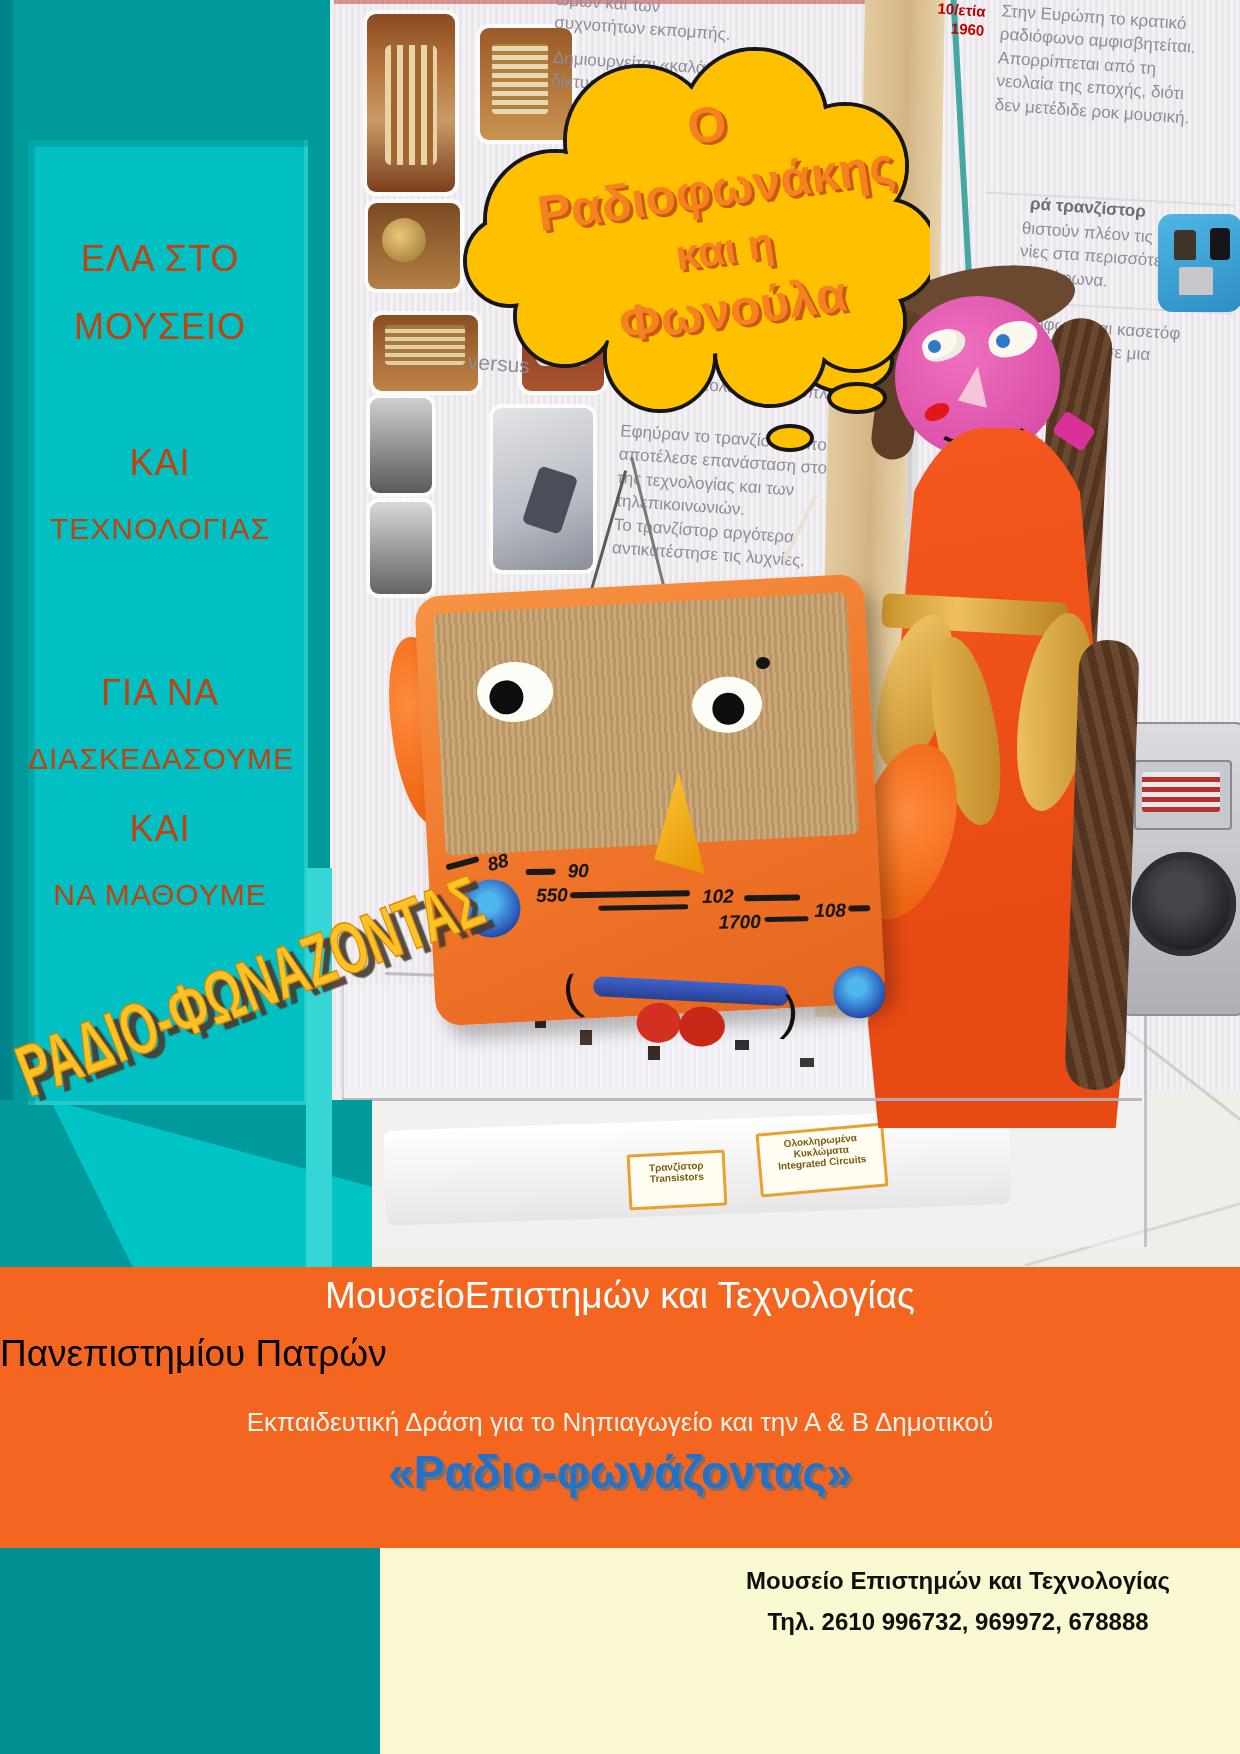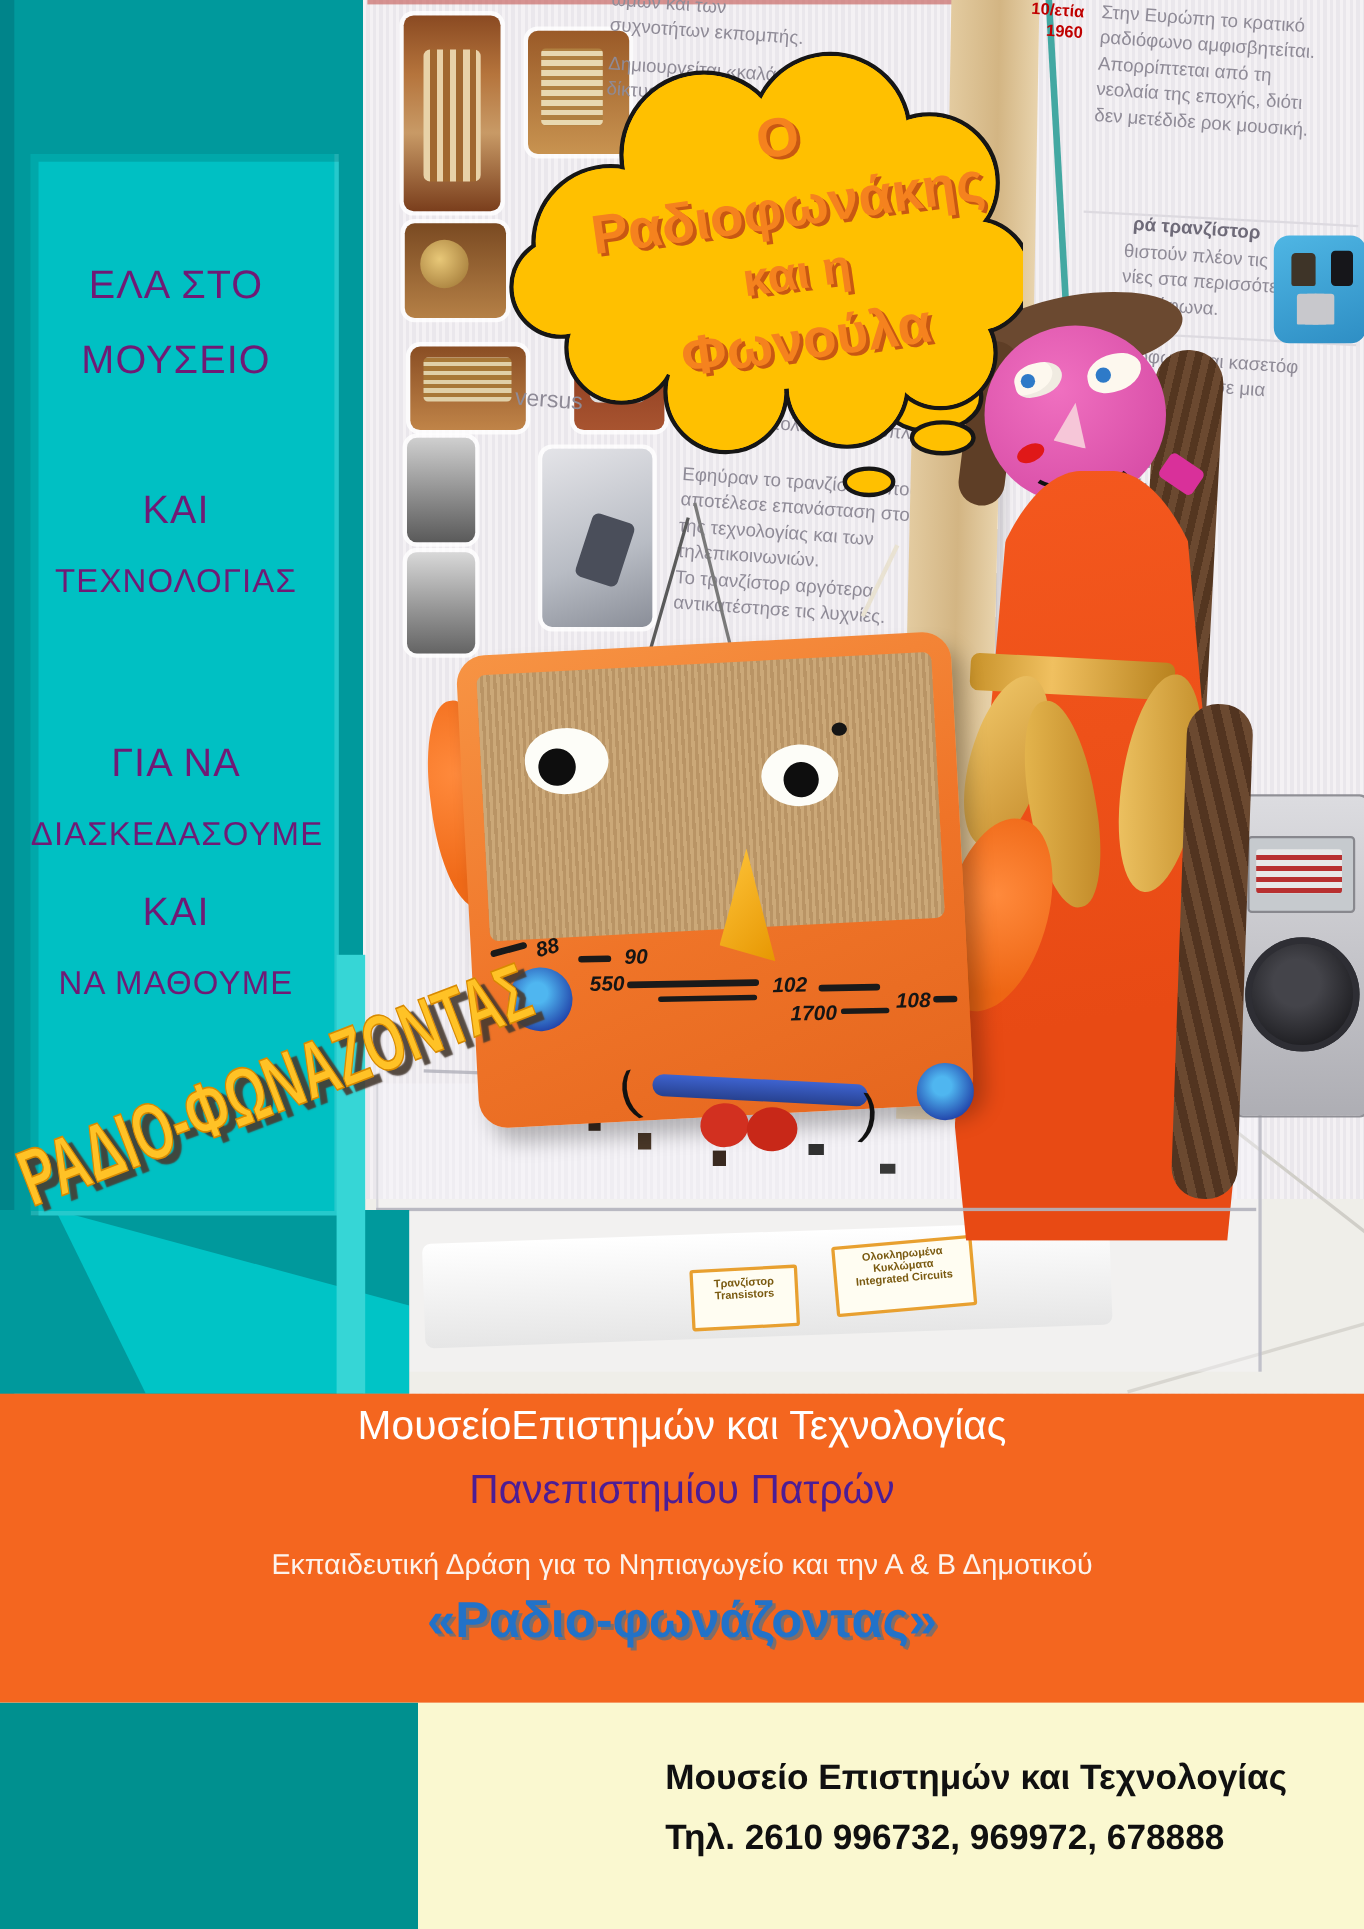--- a/index.html
+++ b/index.html
@@ -10,21 +10,21 @@
 
   
   .teal-col{left:0;top:0;width:330px;height:1267px;background:#00999C;}
   .teal-edge{left:0;top:0;width:13px;height:1267px;background:#00848A;}
   .teal-panel{left:28px;top:140px;width:280px;height:965px;background:#00C0C3;
               box-shadow:inset 7px 7px 0 rgba(0,60,60,.18), inset -4px -4px 0 rgba(255,255,255,.15);}
   .teal-side{left:306px;top:868px;width:26px;height:399px;background:#36D6D6;}
   .teal-foot{left:0;top:1100px;width:372px;height:167px;background:#00999C;}
   .teal-foot-hi{left:30px;top:1100px;width:342px;height:167px;background:#00C4C6;
                 clip-path:polygon(6% 0,100% 52%,100% 100%,30% 100%);}
-  .panel-line{width:264px;left:28px;text-align:center;color:#701a75;font-size:36px;letter-spacing:1px;}
+  .panel-line{width:264px;left:28px;text-align:center;color:#c2410c;font-size:36px;letter-spacing:1px;}
   .panel-line.fit{font-size:30px;}
 
   
   .photo{left:330px;top:0;width:910px;height:1267px;overflow:hidden;
          background:repeating-linear-gradient(90deg,#F4F1F4 0 3px,#EAE7EC 3px 6px);}
   .ptext{color:#8F8B97;font-size:17px;line-height:1.38;transform:rotate(4deg);}
   .red-year{color:#C00000;font-weight:bold;font-size:15px;line-height:1.25;text-align:right;transform:rotate(4deg);}
   .thumb{border-radius:9px;box-shadow:0 0 0 4px rgba(255,255,255,.8);}
   .wood{background:linear-gradient(90deg,#E3CBA0,#D3B583 55%,#E8D3AC);}
   .dial-num{position:absolute;color:#151515;font-weight:bold;font-size:19px;font-style:italic;}
@@ -39,29 +39,29 @@
   .cloud-l3{font-size:50px;}
 
   
   .wordart{left:20px;top:1046px;width:600px;z-index:60;color:#FFC226;font-weight:bold;font-size:47px;
            letter-spacing:0px;transform:rotate(-21deg) scale(1,1.55);transform-origin:0 50%;
            text-shadow:6px 5px 1px rgba(70,58,48,.9);-webkit-text-stroke:1px #D88A00;}
 
   
   .banner{left:0;top:1267px;width:1240px;height:281px;background:#F4661F;z-index:10;}
   .banner .b1{top:8px;width:100%;text-align:center;color:#FFFFFF;font-size:37px;}
-  .banner .b2{top:66px;width:100%;text-align:center;color:#4c1d95;font-size:37px;}
+  .banner .b2{top:66px;width:100%;text-align:left;color:#000000;font-size:37px;}
   .banner .b3{top:140px;width:100%;text-align:center;color:#FDF3EC;font-size:26px;}
   .banner .b4{top:178px;width:100%;text-align:center;color:#2272C8;font-size:46px;font-weight:bold;
               text-shadow:3px 3px 0 rgba(110,110,115,.85);}
 
   
   .bottom{left:0;top:1548px;width:1240px;height:206px;background:#FAF8D0;z-index:10;}
   .bottom-teal{left:0;top:0;width:380px;height:206px;background:#00908F;}
-  .contact{right:70px;top:12px;text-align:left;color:#101010;font-weight:bold;font-size:32px;line-height:1.72;margin-top:28px;}
+  .contact{right:70px;top:12px;text-align:center;color:#101010;font-weight:bold;font-size:24px;line-height:1.72;}
 </style>
 </head>
 <body>
 
 <div class="page">
 
   <div class="abs photo">
 
     <div class="abs" style="left:4px;top:0;width:580px;height:4px;background:#C96A66;opacity:.7;"></div>
 

